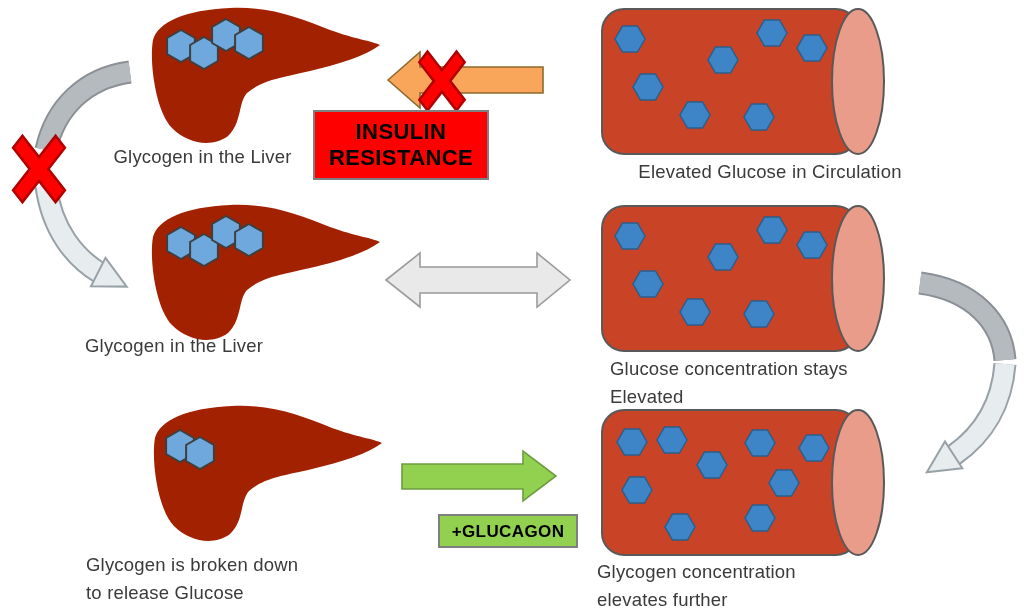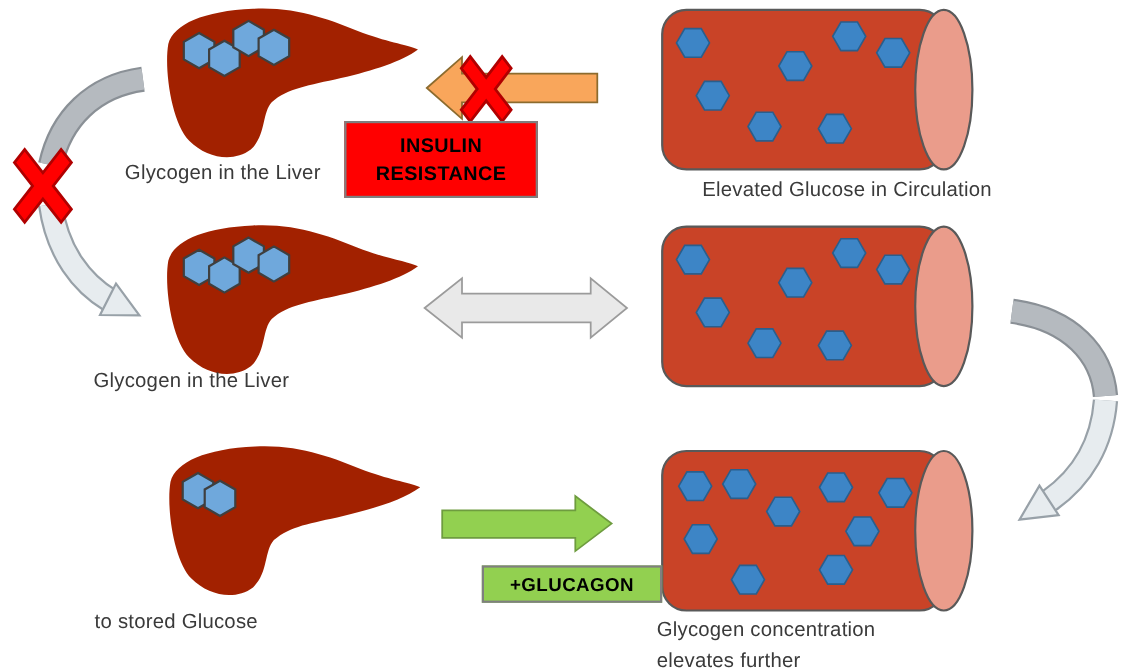--- a/index.html
+++ b/index.html
@@ -14,24 +14,24 @@
     letter-spacing:.2px;white-space:nowrap;
   }
   .caption.center{text-align:center;}
   .label-box{
     position:absolute;display:flex;flex-direction:column;align-items:center;
     justify-content:center;font-weight:bold;color:#000;text-align:center;
     border:2px solid var(--c-box-border);box-sizing:border-box;
   }
   .insulin-box{
     left:313px;top:110px;width:176px;height:70px;background:var(--c-red);
-    font-size:18px;line-height:26px;letter-spacing:.4px;
+    font-size:22px;line-height:26px;letter-spacing:.4px;
   }
   .glucagon-box{
-    left:438px;top:514px;width:164px;height:34px;background:var(--c-green);
+    left:438px;top:514px;width:140px;height:34px;background:var(--c-green);
     font-size:17px;line-height:17px;letter-spacing:.4px;
   }
 </style>
 </head>
 <body>
 
 <div class="canvas">
 
   <svg width="1024" height="610" viewBox="0 0 1024 610">
 
@@ -143,23 +143,28 @@
   </div>
 
   <div class="caption center" style="left:620px;top:158px;width:300px;">
     <div>Elevated Glucose in Circulation</div>
   </div>
 
   <div class="caption" style="left:85px;top:332px;">
     <div>Glycogen in the Liver</div>
   </div>
 
+  <div class="caption" style="left:610px;top:355px;">
+    <div>Glucose concentration stays</div>
+    <div>Elevated</div>
+  </div>
 
   <div class="caption" style="left:86px;top:551px;">
-    <div>to stored Glucose</div>
+    <div>Glycogen is broken down</div>
+    <div>to release Glucose</div>
   </div>
 
   <div class="caption" style="left:597px;top:558px;">
     <div>Glycogen concentration</div>
     <div>elevates further</div>
   </div>
 
   <div class="label-box insulin-box">
     <div>INSULIN</div>
     <div>RESISTANCE</div>

